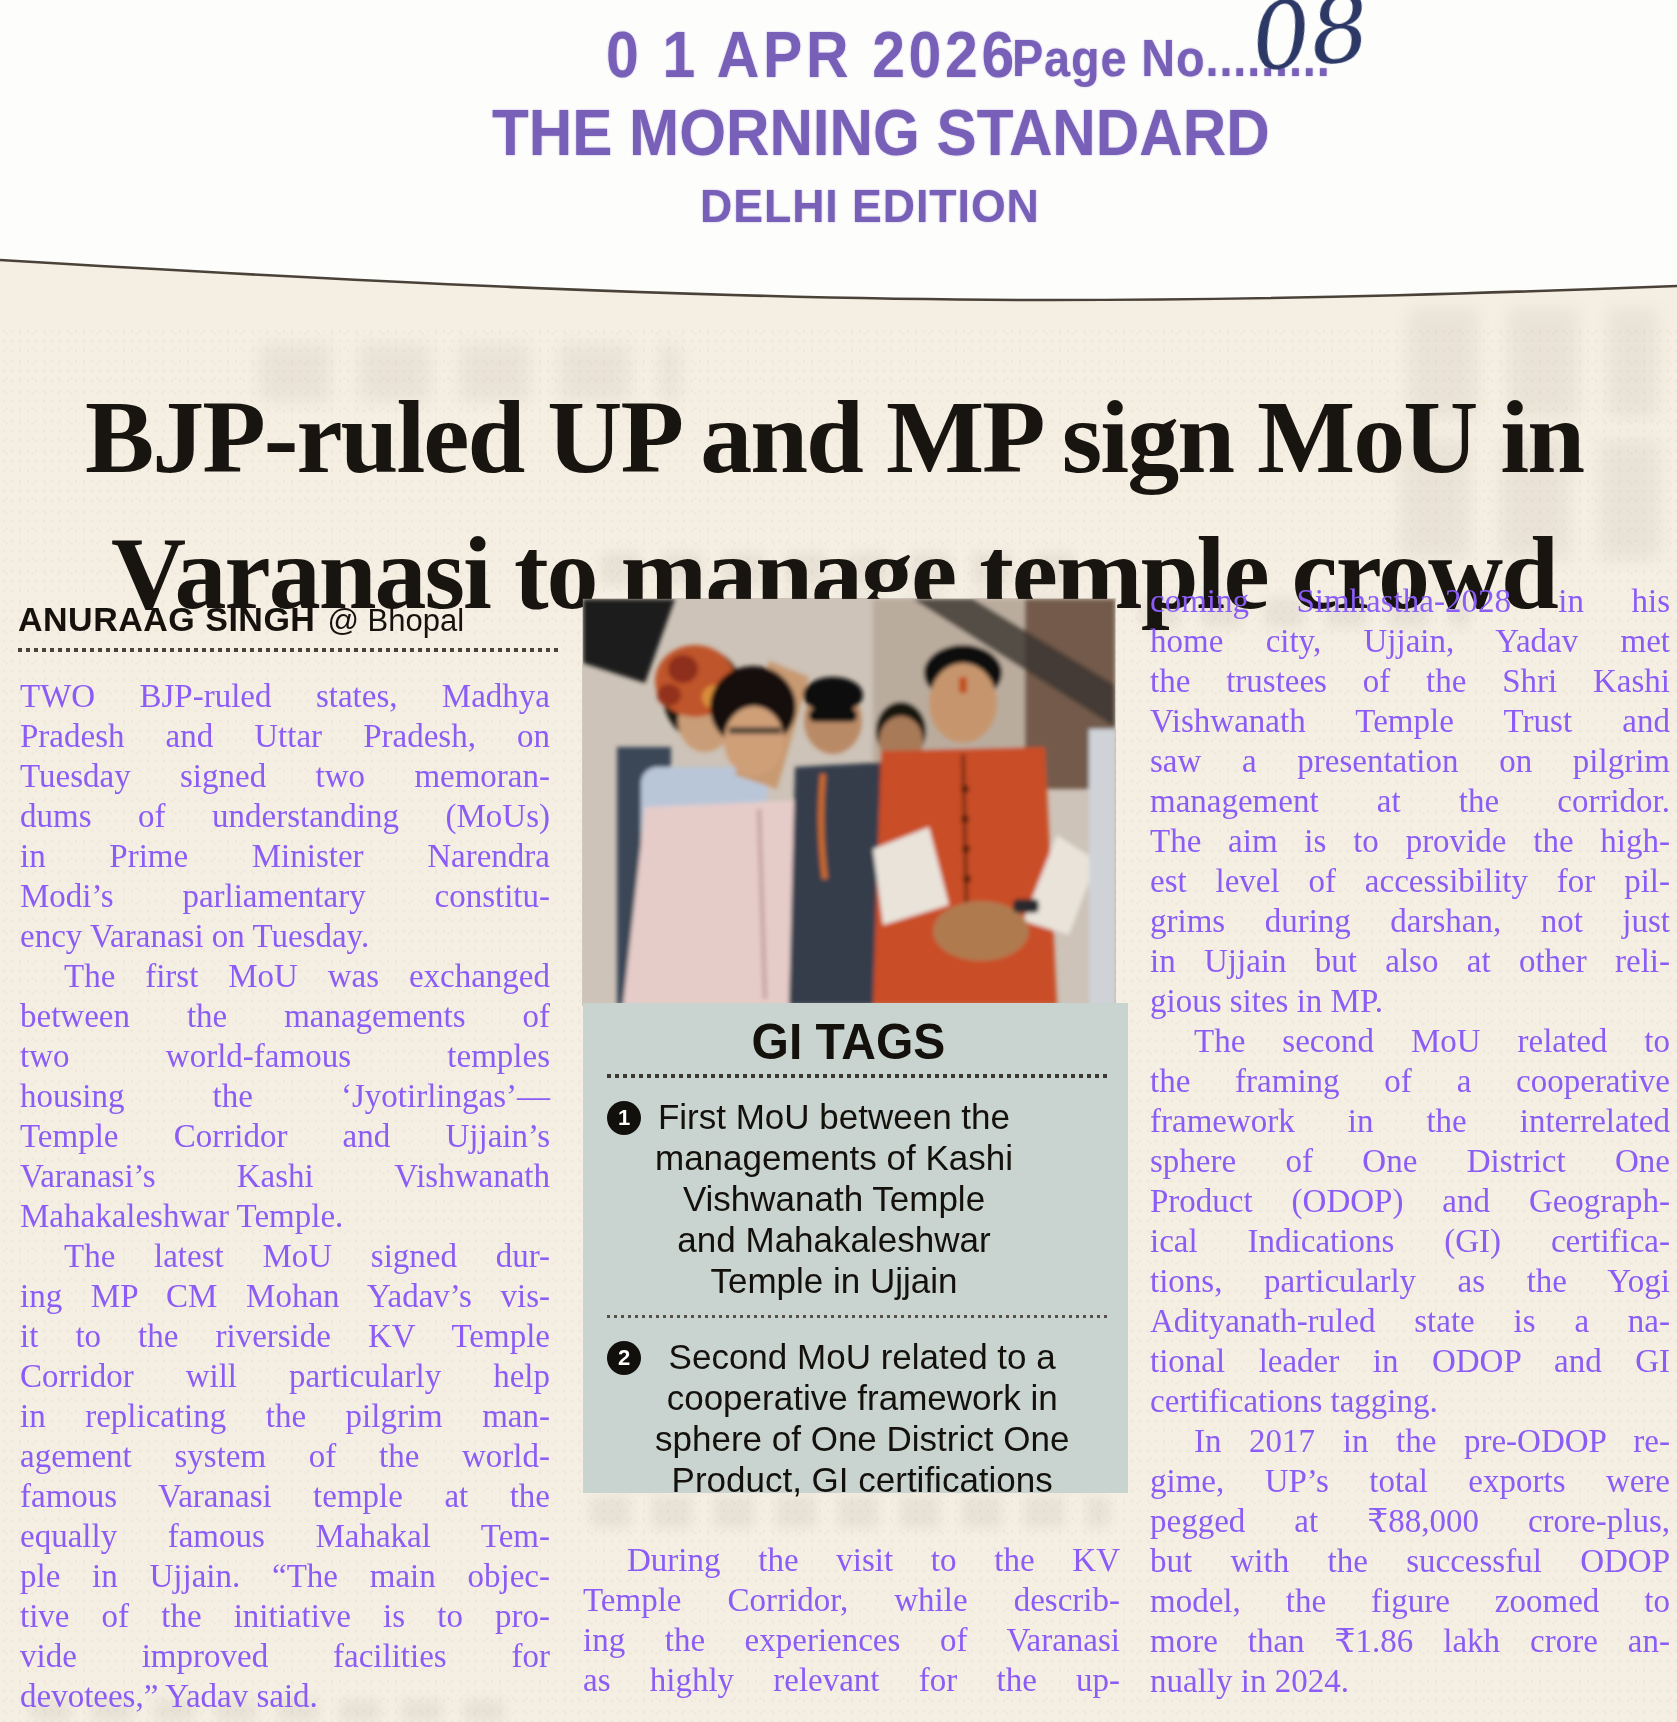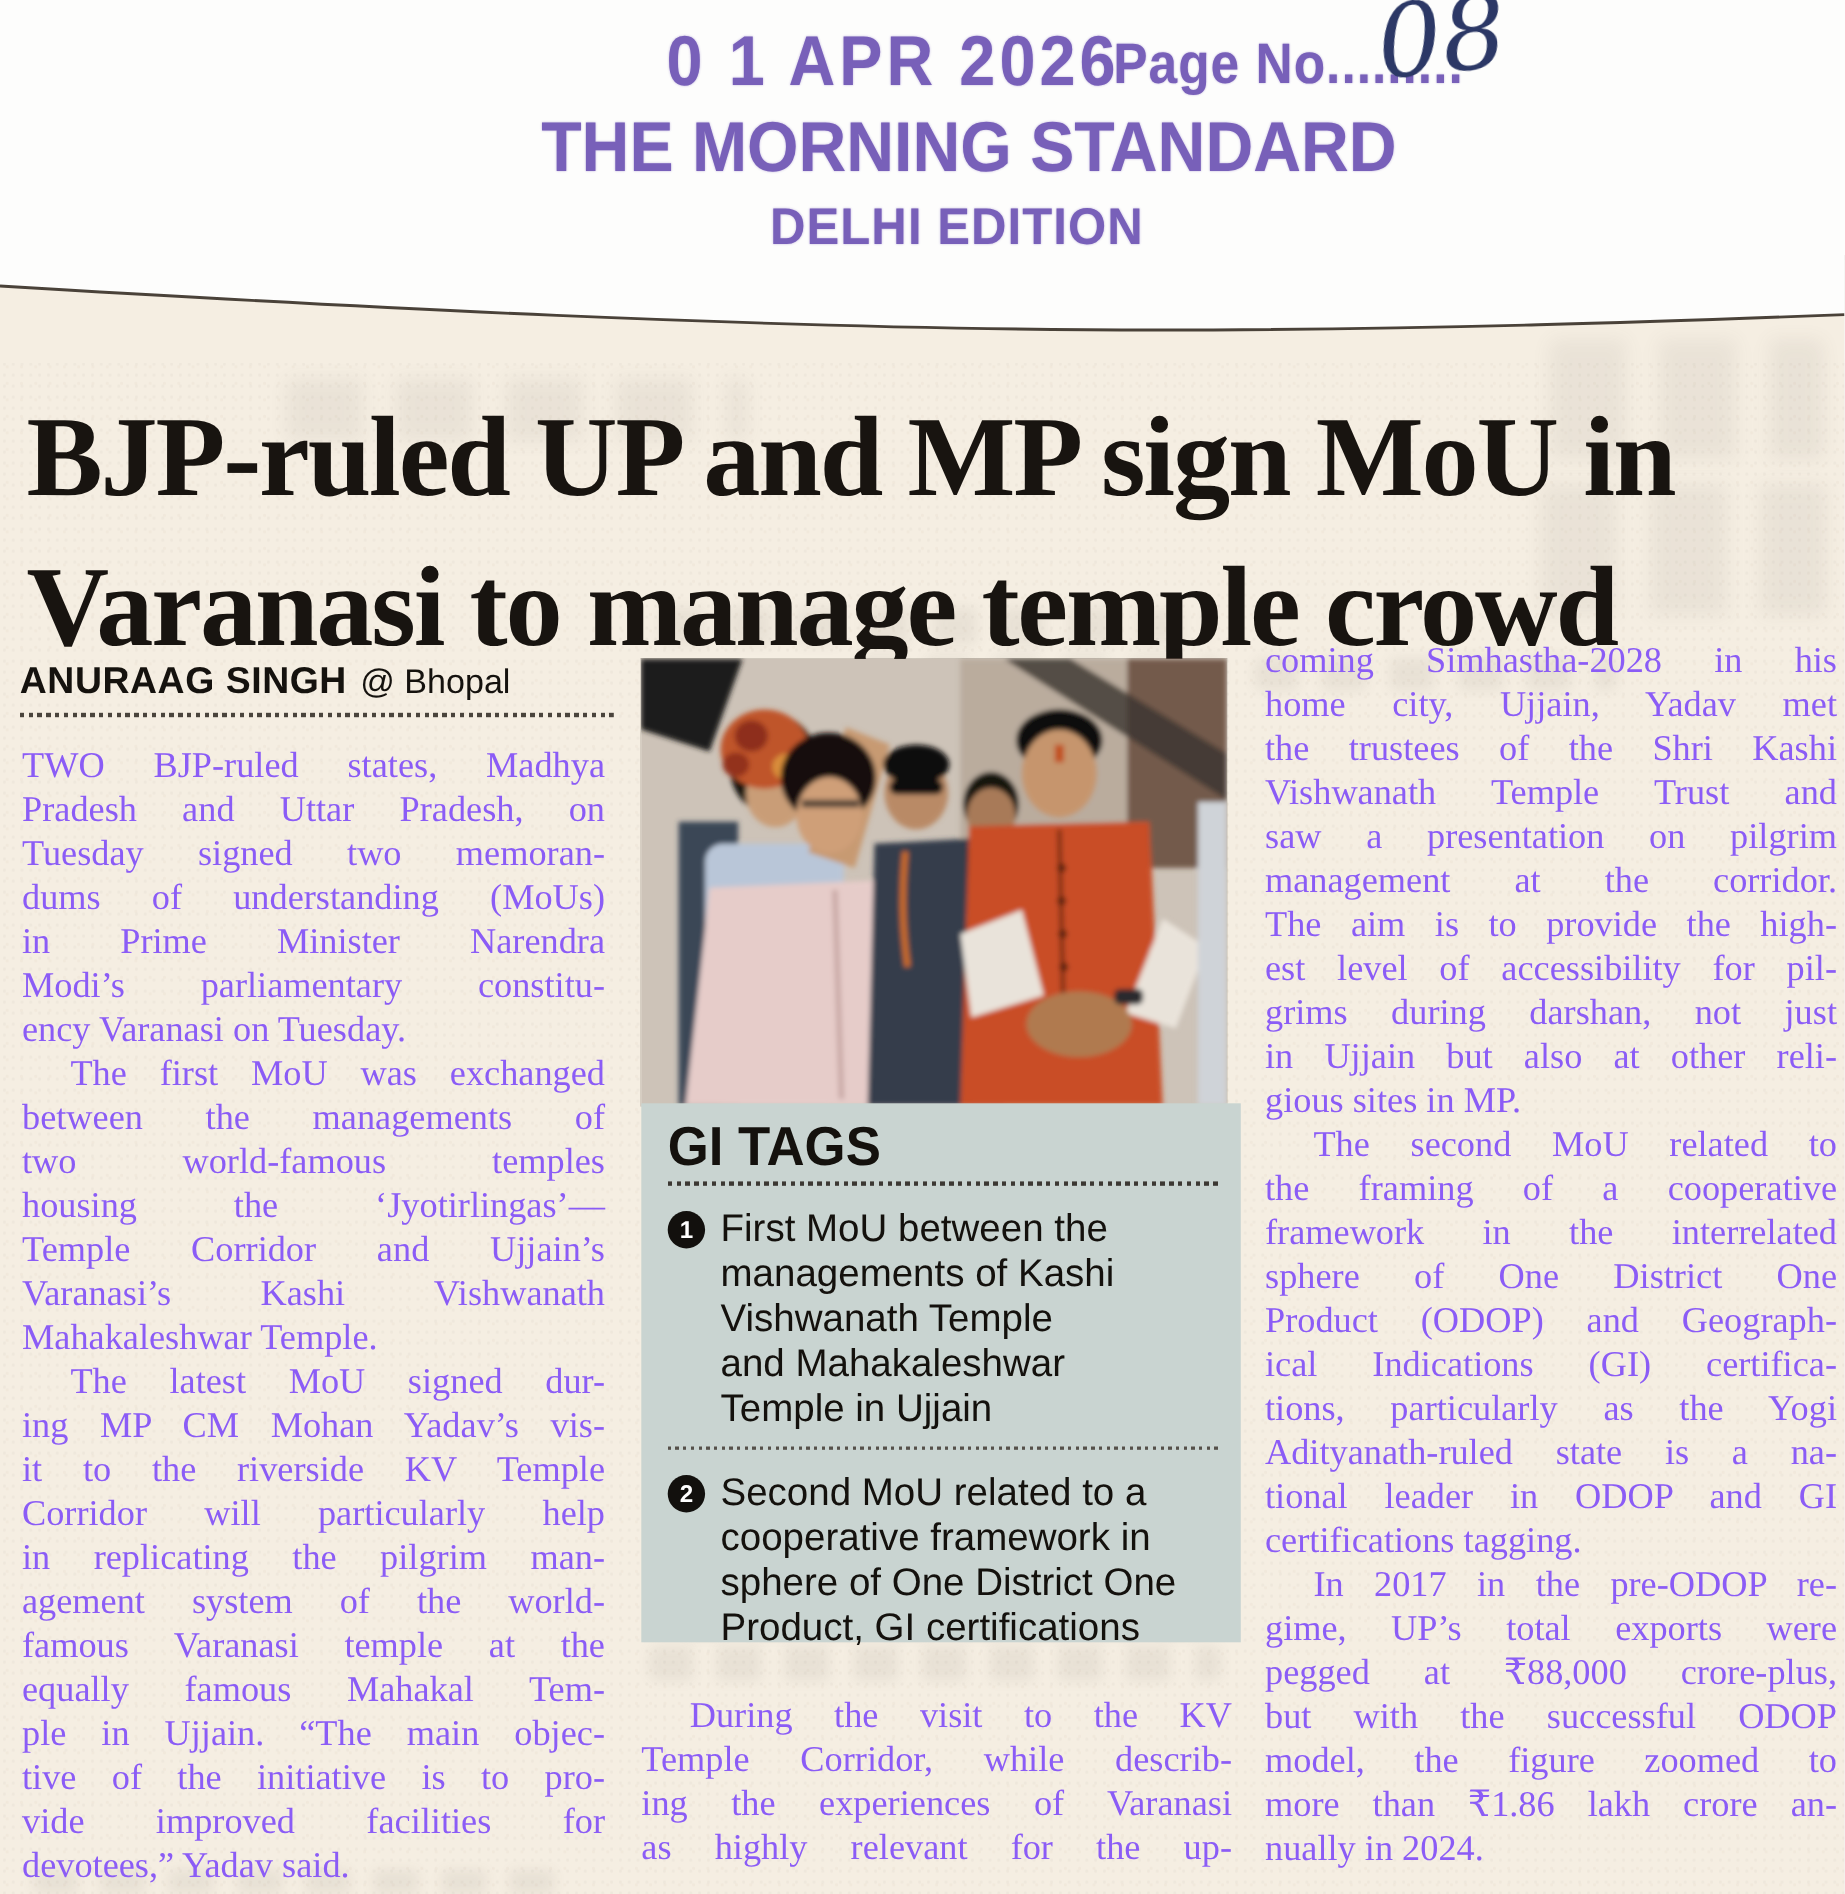--- a/index.html
+++ b/index.html
@@ -30,23 +30,23 @@
                           radial-gradient(rgba(90,84,78,.045) 1px,transparent 1.5px);
          background-size:13px 15px,8px 10px;}
 
   
   .ghost{position:absolute;z-index:3;border-radius:8px;filter:blur(6px);opacity:.16;
          background:repeating-linear-gradient(90deg,rgba(104,96,86,.55) 0 40px,transparent 40px 62px);}
   .ghost.big{opacity:.12;filter:blur(8px);
          background:repeating-linear-gradient(90deg,rgba(96,88,80,.6) 0 70px,transparent 70px 100px);}
 
   
-  .headline{position:absolute;left:24px;top:278px;z-index:4;width:1620px;
+  .headline{position:absolute;left:24px;top:299px;z-index:4;width:1620px;
             font-size:104px;line-height:136px;font-weight:700;color:#181410;
-            letter-spacing:-2px;}
+            letter-spacing:-2px;text-align:center;}
   
   .byline{position:absolute;left:18px;top:600px;z-index:4;width:540px;
           font-family:"Liberation Sans","DejaVu Sans",sans-serif;color:#15120e;}
   .byline-author{font-size:34px;font-weight:700;letter-spacing:.5px;margin-top:46px;}
   .byline-loc{font-size:31px;font-weight:400;margin-left:12px;}
   .byline-rule{position:absolute;left:18px;top:648px;width:540px;height:4px;z-index:4;
         background:repeating-linear-gradient(90deg,#4a443c 0 4px,transparent 4px 8px);}
 
   
   .bodycol{position:absolute;z-index:4;color:#8b5cf6;font-size:33px;line-height:40px;}
@@ -58,21 +58,21 @@
   .bline.plast{text-align-last:left;}
   .bline.indent{text-indent:44px;}
 
   
   .photo{position:absolute;left:583px;top:599px;width:532px;height:406px;z-index:4;
          outline:1px solid rgba(90,80,70,.25);}
 
   
   .infobox{position:absolute;left:583px;top:1003px;width:545px;height:490px;z-index:4;
            box-sizing:border-box;padding:12px 18px 0 24px;
-           font-family:"Liberation Sans","DejaVu Sans",sans-serif;color:#14110d;}
+           font-family:"Liberation Sans","DejaVu Sans",sans-serif;color:#14110d;text-align:center;}
   .gi-title{font-size:50px;font-weight:700;letter-spacing:0px;transform:scaleX(.96);
             transform-origin:left top;line-height:54px;}
   .gi-rule{margin-top:5px;height:4px;
         background:repeating-linear-gradient(90deg,#3c3833 0 4px,transparent 4px 8px);}
   .gi-item{display:flex;gap:14px;margin-top:18px;}
   .gi-bullet{flex:0 0 34px;width:34px;height:34px;border-radius:50%;background:#12100d;color:#fff;
              font-size:22px;font-weight:700;display:flex;align-items:center;justify-content:center;
              margin-top:5px;}
   .gi-lines{font-size:35px;line-height:41px;font-weight:500;}
   .gi-sep{margin:14px 0 0 0;height:3px;

